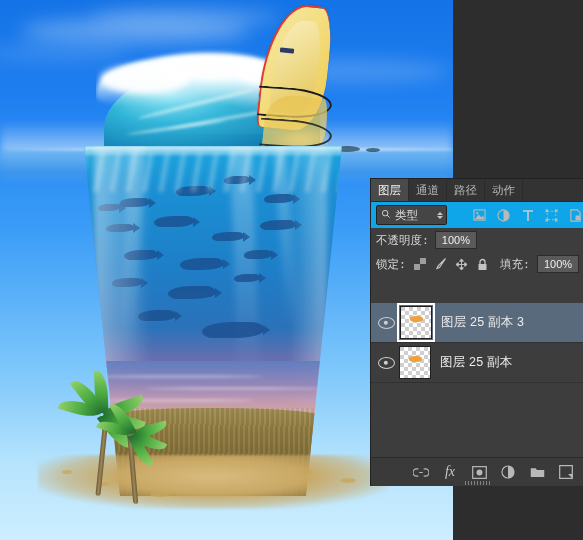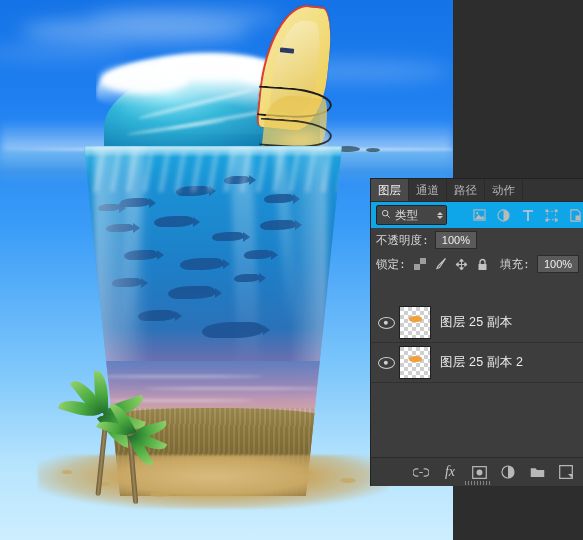--- a/index.html
+++ b/index.html
@@ -376,38 +376,38 @@
         <svg width="11" height="13" viewBox="0 0 11 13">
             <path d="M3 6 V4 a2.5 2.5 0 0 1 5 0 V6" fill="none" stroke="#c4c4c4" stroke-width="1.3"></path>
             <rect x="1.5" y="6" width="8" height="6" fill="#c4c4c4"></rect>
           </svg>
       </span>
       <span class="field-label" style="margin-left:auto;">填充:</span>
       <span class="val-box">100%</span>
     </div>
 
     <div class="layer-list">
+      <div class="layer-row selected">
+        <span class="eye-cell">
+            <span class="eye"></span>
+          </span>
+        <span class="thumb">
+            <span class="blob"></span>
+          </span>
+        <span class="layer-name">图层 25 副本 3</span>
+      </div>
       <div class="layer-row">
         <span class="eye-cell">
             <span class="eye"></span>
           </span>
         <span class="thumb">
             <span class="blob"></span>
           </span>
         <span class="layer-name">图层 25 副本</span>
       </div>
-      <div class="layer-row">
-        <span class="eye-cell">
-            <span class="eye"></span>
-          </span>
-        <span class="thumb">
-            <span class="blob"></span>
-          </span>
-        <span class="layer-name">图层 25 副本 2</span>
-      </div>
 
     </div>
 
     <div class="panel-bottom">
       <span class="bicon">
         <svg width="16" height="11" viewBox="0 0 18 11">
             <path d="M7 5.5 H11 M6 1.5 H4 a4 4 0 0 0 0 8 h2 M12 1.5 h2 a4 4 0 0 1 0 8 h-2" fill="none" stroke="#b8b8b8" stroke-width="1.3"></path>
           </svg>
       </span>
       <span class="bicon" style="font-style:italic;font-family:'Liberation Serif',serif;font-size:14px;color:#c8c8c8;">fx</span>

